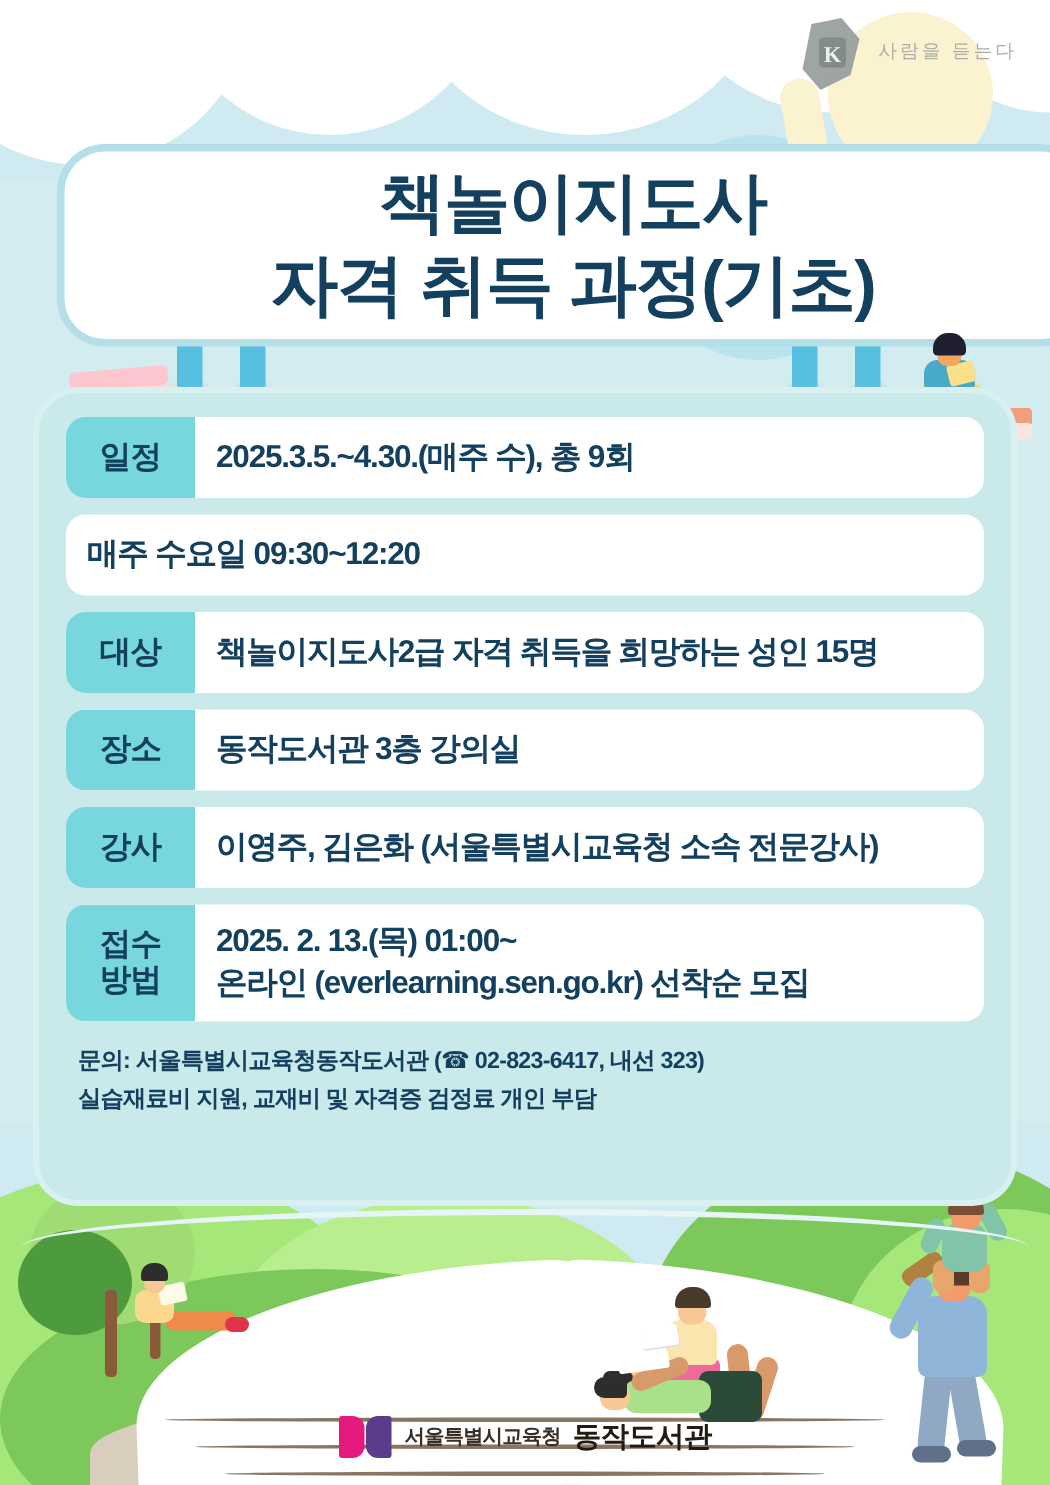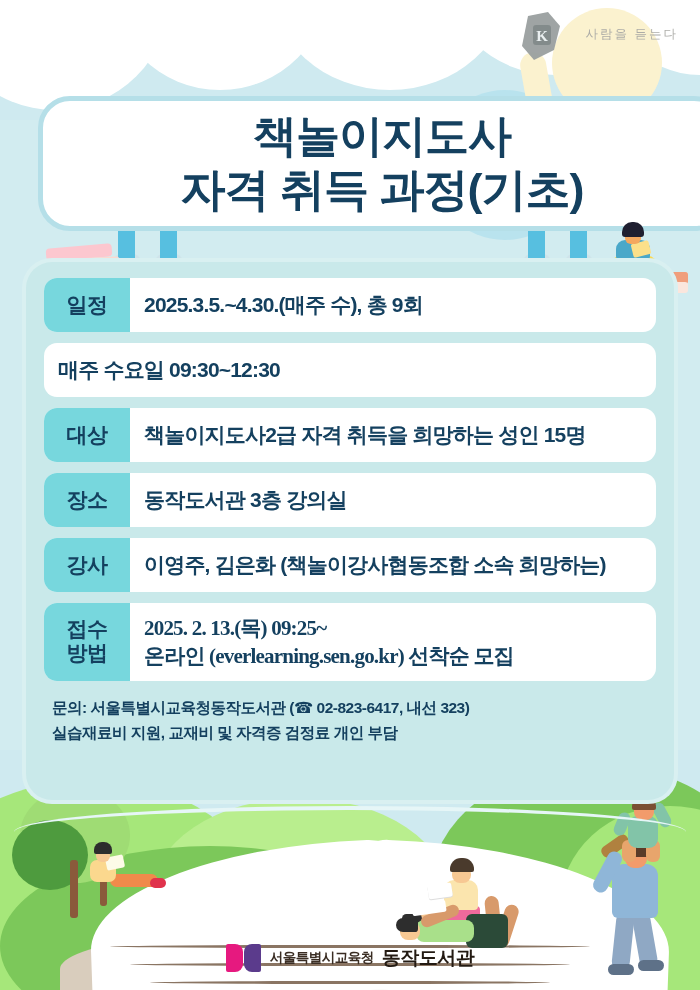--- a/index.html
+++ b/index.html
@@ -42,21 +42,21 @@
   }
   .bb1 { right: 120px; top: 90px; width: 150px; height: 150px; }
 
   
   .masthead {
     position: absolute; right: 22px; top: 10px;
     display: flex; align-items: center; gap: 9px;
     opacity: .95;
   }
   .mast-mark { width: 46px; height: 52px; position: relative; }
-  .mast-text { display: flex; flex-direction: column; line-height: 1; margin-left: 13px; }
+  .mast-text { display: flex; flex-direction: column; line-height: 1; }
   .mast-tag {
     font-size: 12.5px; color: #a9a9a5; letter-spacing: 2px;
     margin-bottom: 4px; font-weight: 500;
   }
   .mast-name {
     font-size: 23px; color: #6e6e6b; font-weight: 700; letter-spacing: 0px;
   }
 
   
   .title-card {
@@ -125,21 +125,21 @@
     box-shadow: 0 0 0 4px #d9f0f1;
     padding: 16px 18px 10px 18px;
     z-index: 8;
   }
   .row {
     display: flex; align-items: stretch;
     background: #ffffff; border-radius: 13px;
     margin-bottom: 11px; overflow: hidden;
     min-height: 54px;
   }
-  .row-tall { min-height: 78px; font-family: Liberation Serif, serif; }
+  .row-tall { min-height: 78px; }
   .row-label {
     flex: 0 0 86px;
     background: #77d7dd;
     display: flex; align-items: center; justify-content: center;
     flex-direction: column;
     color: #14405f; font-weight: 800; font-size: 21px;
     line-height: 1.12; letter-spacing: -.5px;
   }
   .row-value {
     flex: 1 1 auto;
@@ -345,52 +345,52 @@
 
     <div class="row">
       <div class="row-label">일정</div>
       <div class="row-value">
         <div>2025.3.5.~4.30.(매주 수), 총 9회</div>
       </div>
     </div>
 
     <div class="row">
       <div class="row-value">
-        <div>매주 수요일 09:30~12:30</div>
+        <div>매주 수요일 09:30~12:20</div>
       </div>
     </div>
 
     <div class="row">
       <div class="row-label">대상</div>
       <div class="row-value">
         <div>책놀이지도사2급 자격 취득을 희망하는 성인 15명</div>
       </div>
     </div>
 
     <div class="row">
       <div class="row-label">장소</div>
       <div class="row-value">
         <div>동작도서관 3층 강의실</div>
       </div>
     </div>
 
     <div class="row">
       <div class="row-label">강사</div>
       <div class="row-value">
-        <div>이영주, 김은화 (책놀이강사협동조합 소속 희망하는)</div>
+        <div>이영주, 김은화 (서울특별시교육청 소속 전문강사)</div>
       </div>
     </div>
 
     <div class="row row-tall">
       <div class="row-label">
         <span>접수</span>
         <span>방법</span>
       </div>
       <div class="row-value">
-        <div>2025. 2. 13.(목) 09:25~</div>
+        <div>2025. 2. 13.(목) 01:00~</div>
         <div>온라인 (everlearning.sen.go.kr) 선착순 모집</div>
       </div>
     </div>
 
     <div class="notes">
       <div>문의: 서울특별시교육청동작도서관 (☎ 02-823-6417, 내선 323)</div>
       <div>실습재료비 지원, 교재비 및 자격증 검정료 개인 부담</div>
     </div>
   </div>
 

